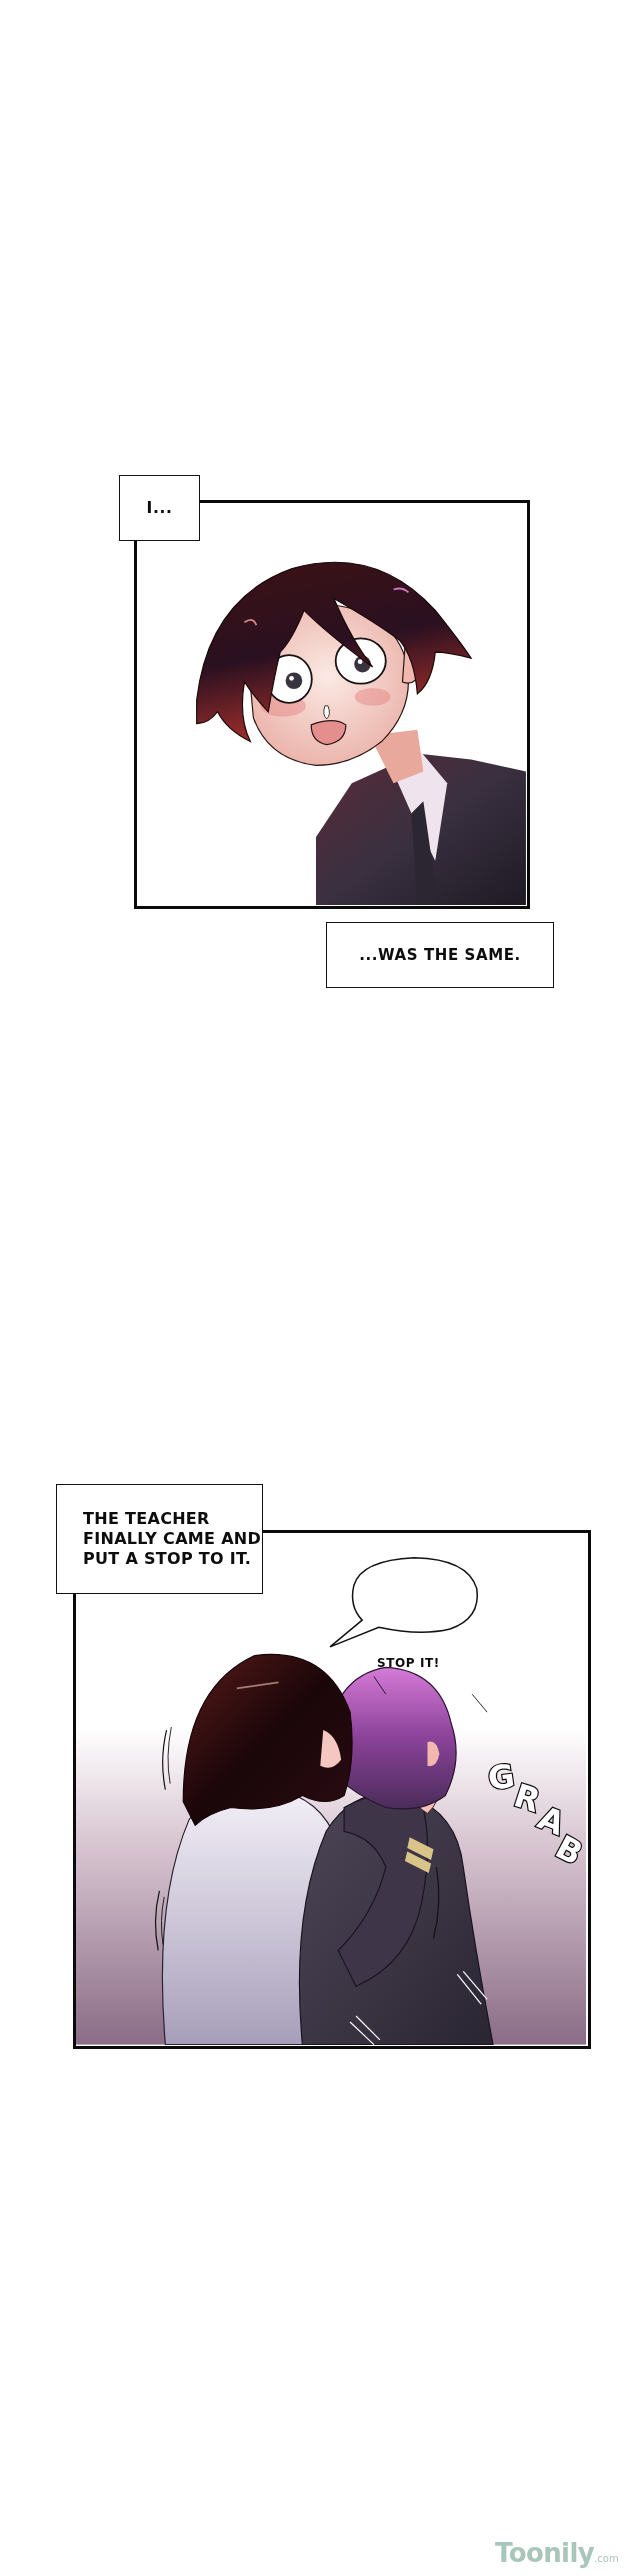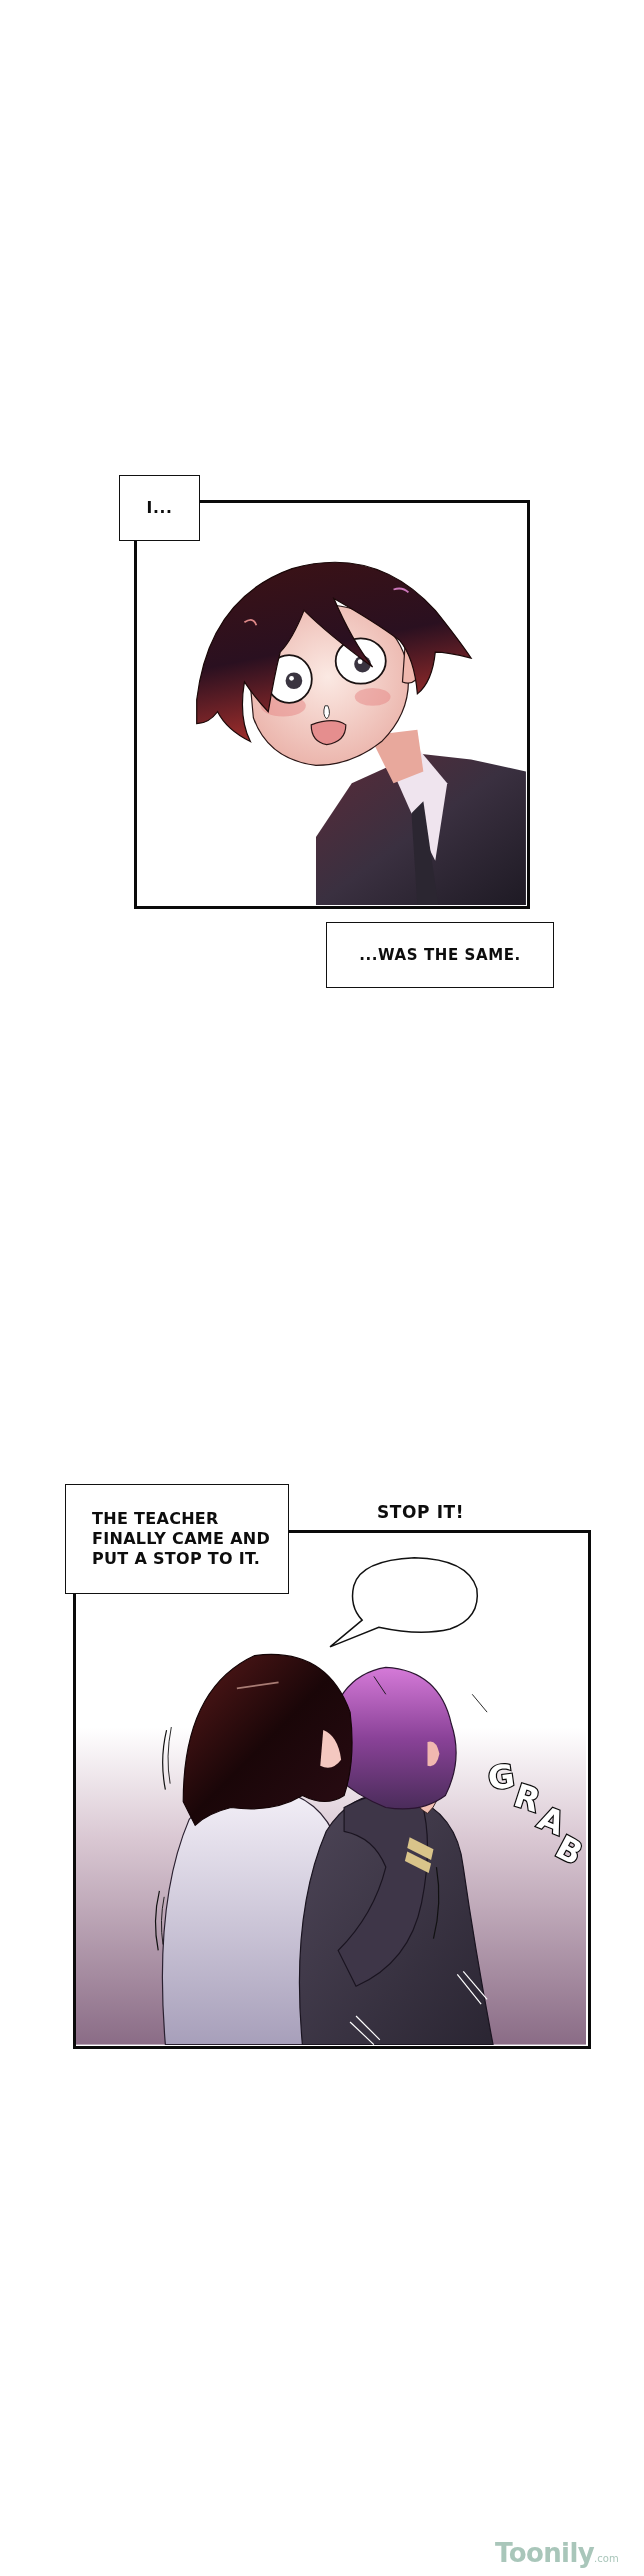--- a/index.html
+++ b/index.html
@@ -138,23 +138,23 @@
     <path d="M460 820 L500 858" stroke="#ffffff" stroke-width="2"></path>
     <path d="M470 810 L510 850" stroke="#ffffff" stroke-width="2"></path>
     <path d="M640 740 L680 790" stroke="#ffffff" stroke-width="2"></path>
     <path d="M650 735 L690 782" stroke="#ffffff" stroke-width="2"></path>
   </svg>
 </div>
 
 <svg class="abs" style="left:325px; top:1553px; z-index:6;" width="161" height="101" viewBox="0 0 270 170">
   <path d="M62 113 Q40 90 48 55 Q60 12 150 8 Q240 10 255 60 Q262 110 210 128 Q160 140 90 125 L8 158 Z" fill="#ffffff" stroke="#111" stroke-width="2.5" stroke-linejoin="miter"></path>
 </svg>
-<span class="comic-text bubble-text" style="left:377px; top:1502px; font-size:17px;">STOP IT!</span>
+<span class="comic-text bubble-text" style="left:377px; top:1656px; font-size:12px;">STOP IT!</span>
 
-<div class="caption caption-multiline" style="left:56px; top:1484px; width:224px; height:110px;margin-left:9px;">
+<div class="caption caption-multiline" style="left:56px; top:1484px; width:207px; height:110px;">
   <div>
     <div class="comic-text">THE TEACHER</div>
     <div class="comic-text">FINALLY CAME AND</div>
     <div class="comic-text">PUT A STOP TO IT.</div>
   </div>
 </div>
 
 <svg class="abs" style="left:484px; top:1750px; z-index:6;" width="113" height="119" viewBox="0 0 190 200">
   <g font-family="DejaVu Sans, sans-serif" font-weight="bold" font-size="54" fill="#ffffff" stroke="#0a0a0a" stroke-width="4" paint-order="stroke">
     <text x="6" y="64" transform="rotate(-8 30 40)">G</text>

